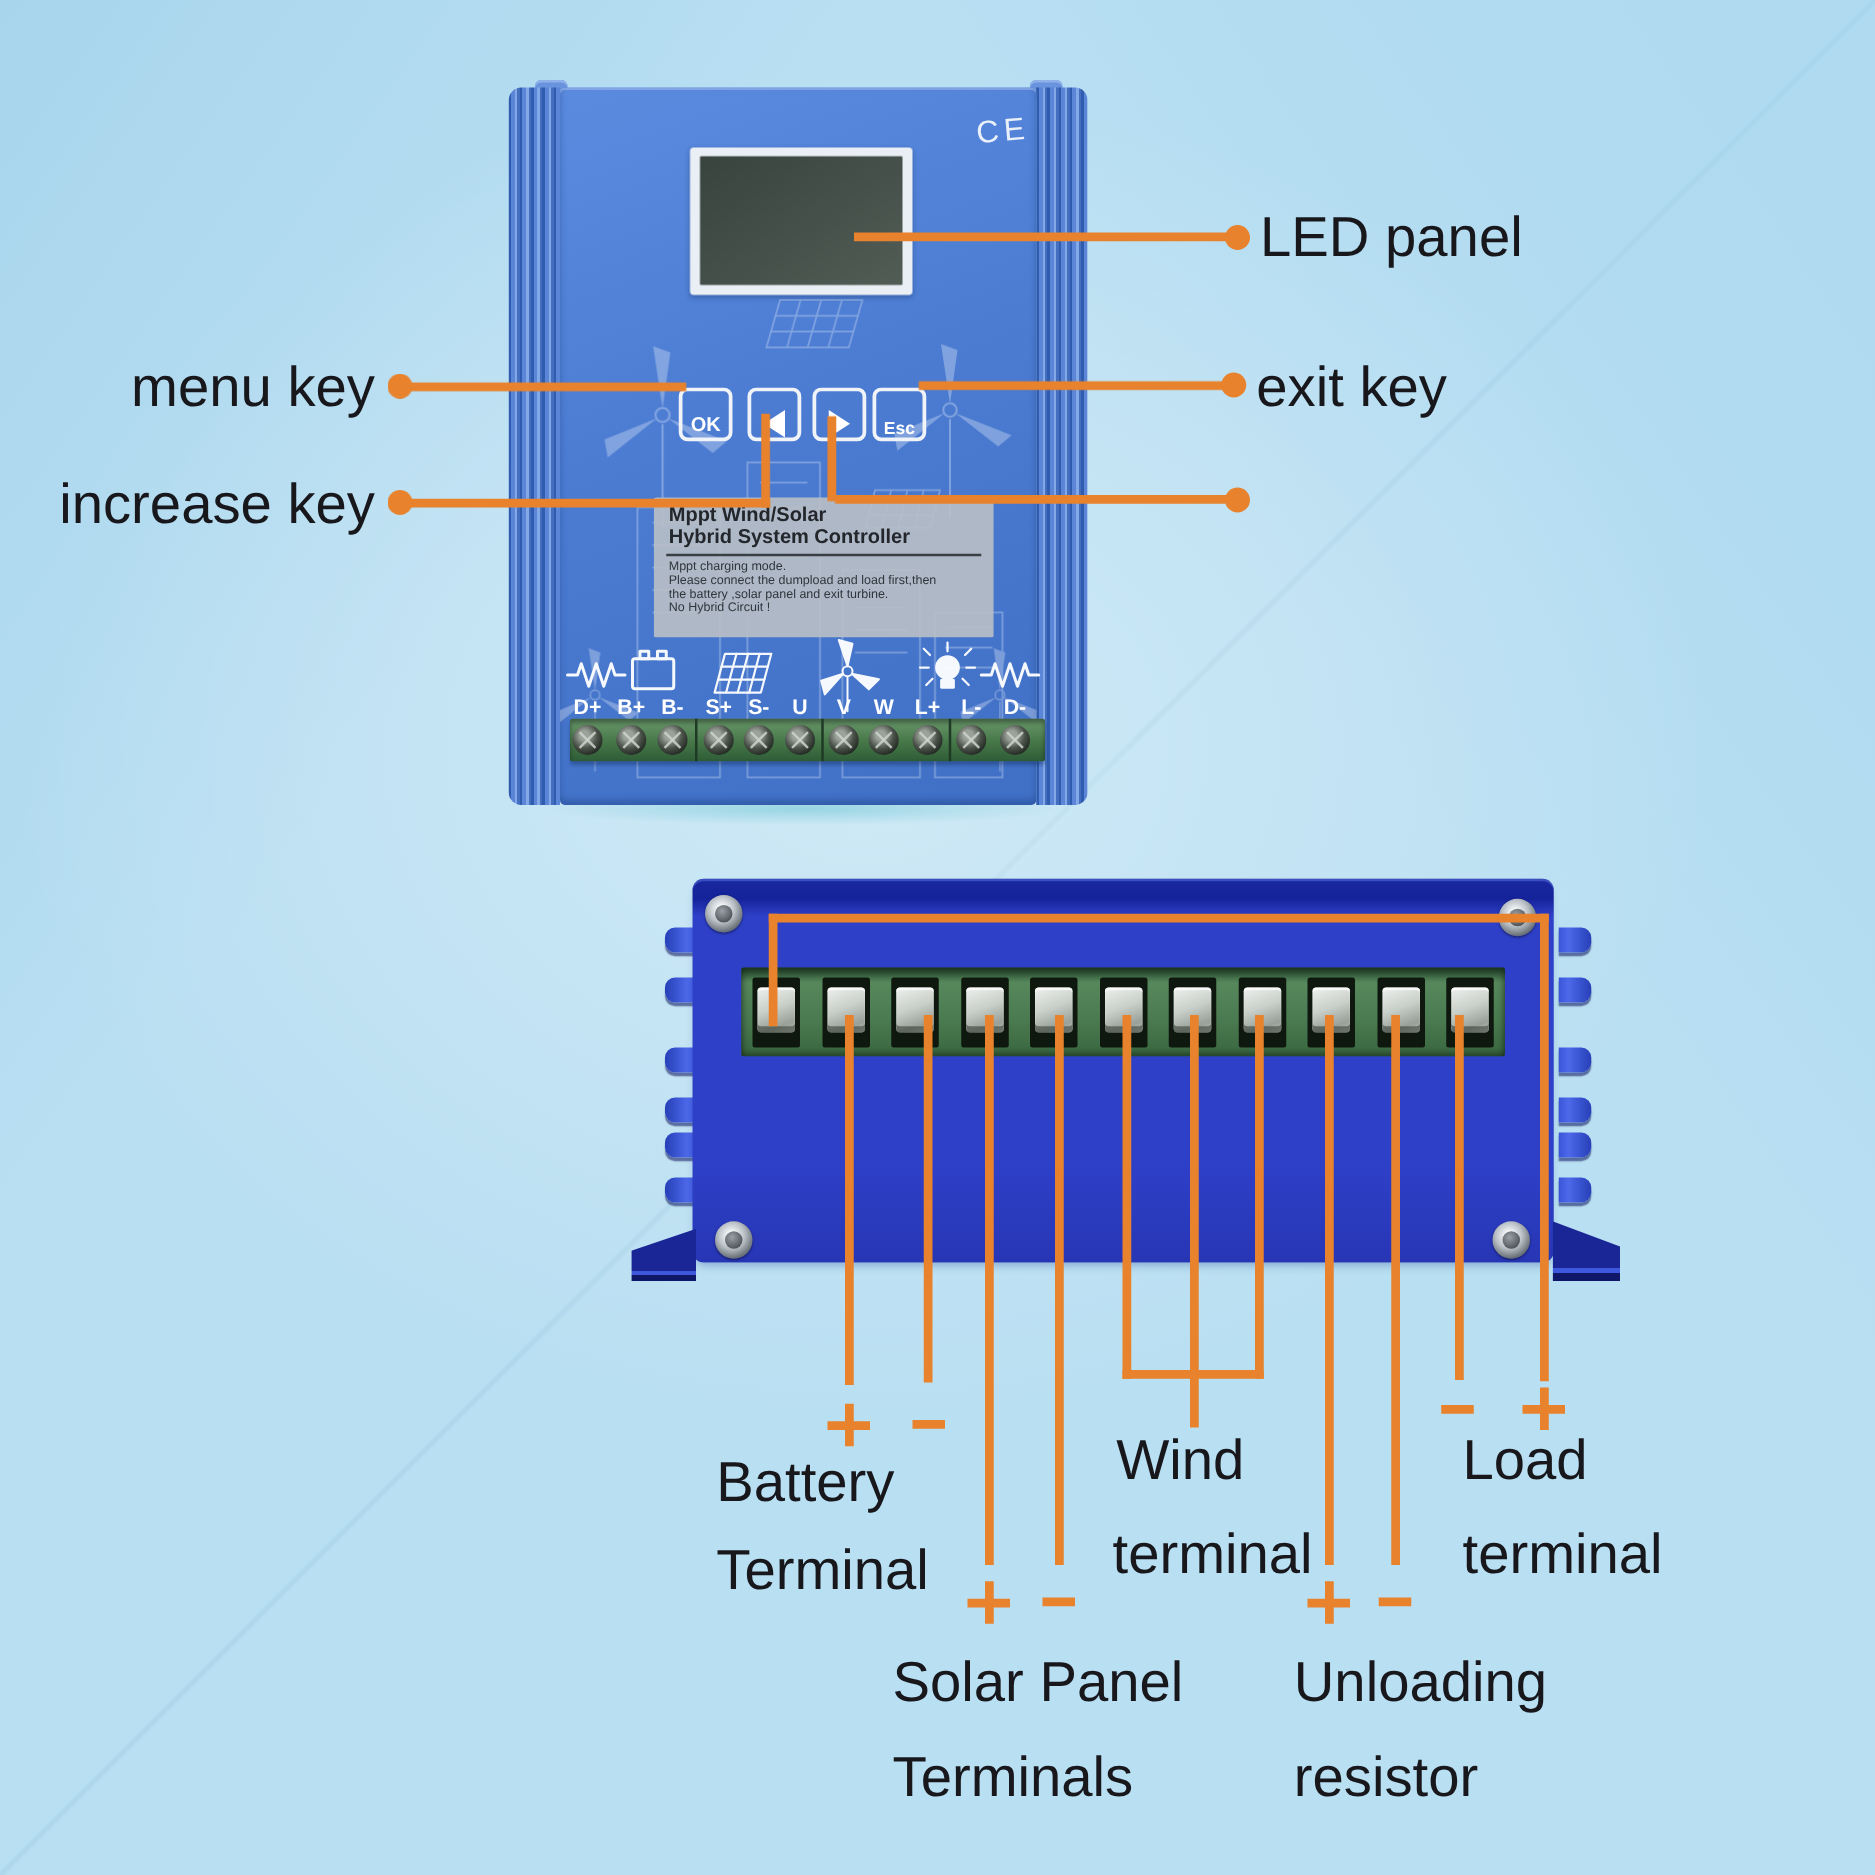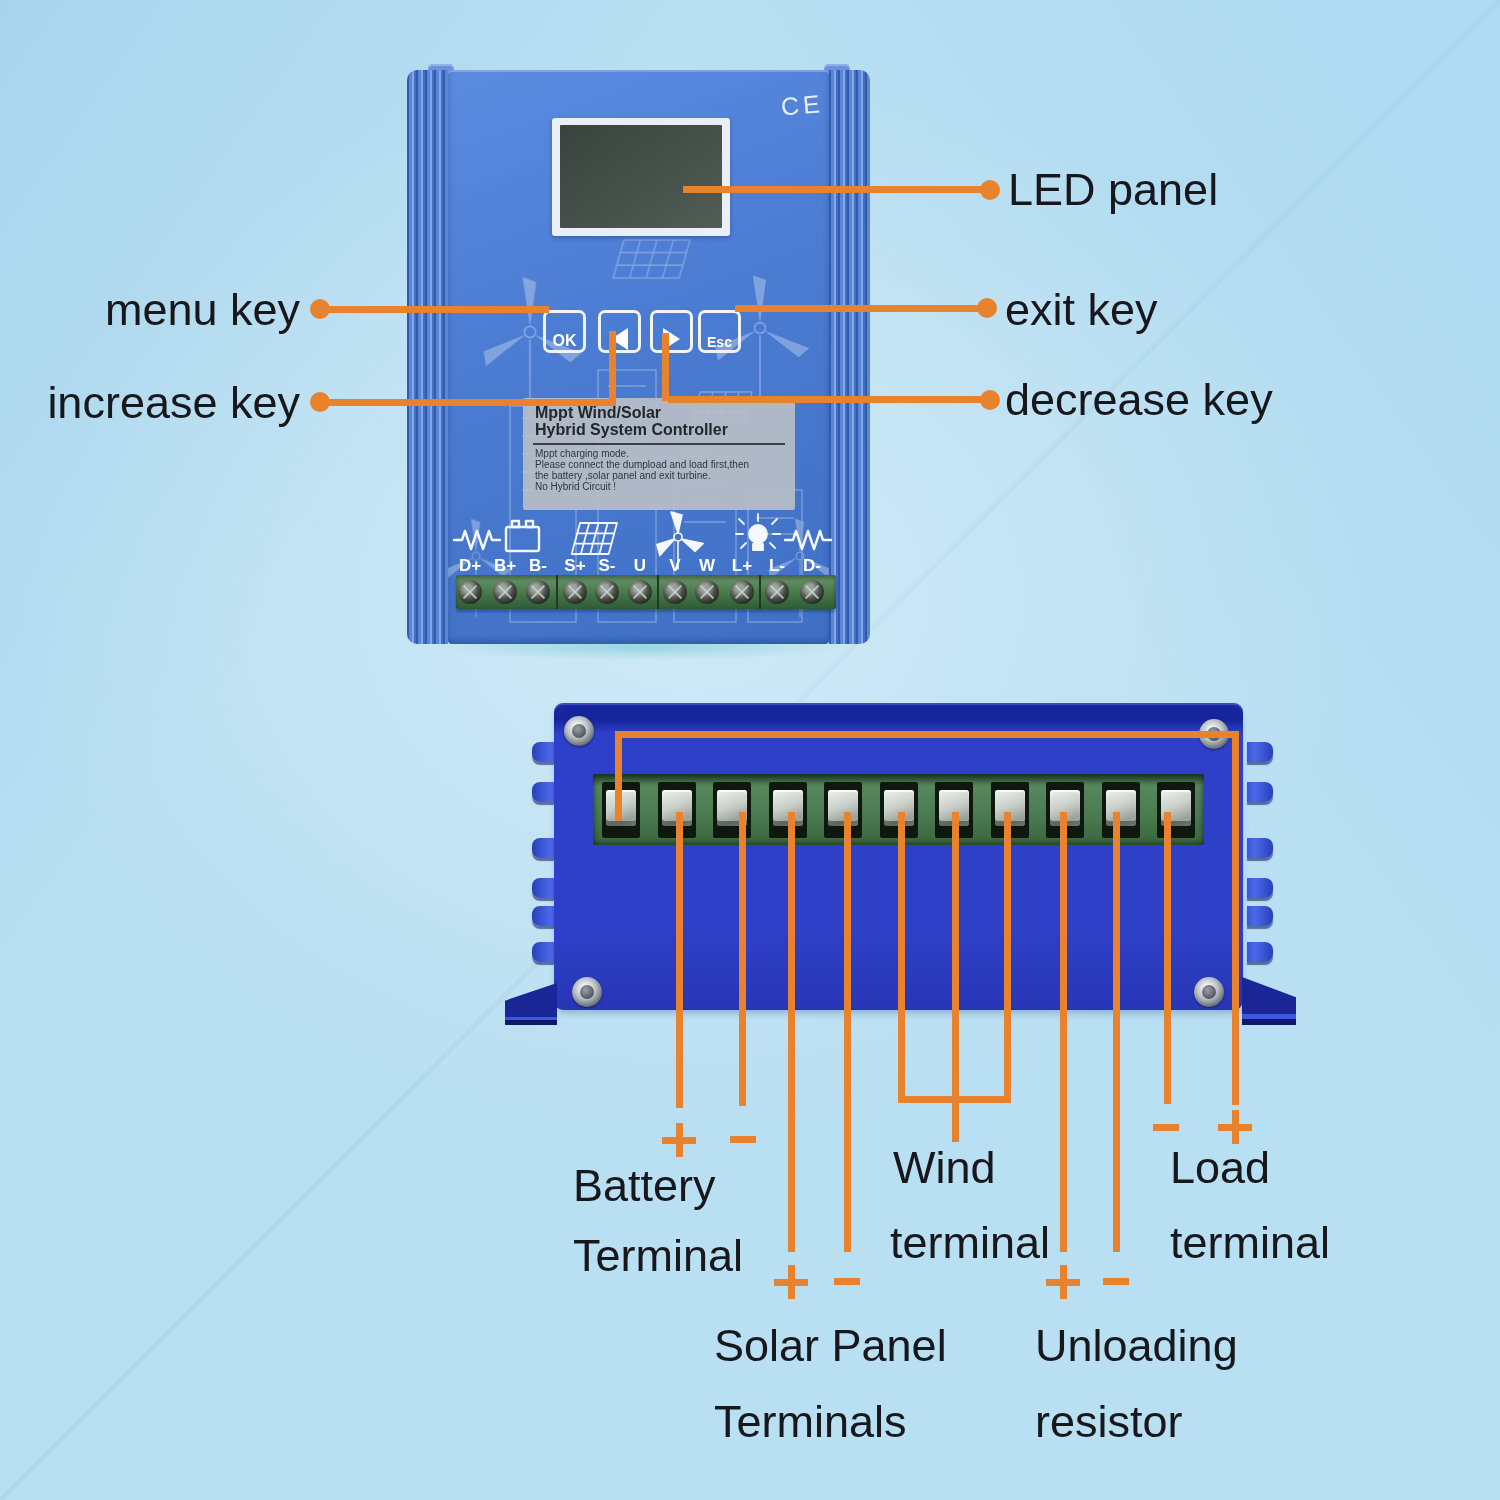--- a/index.html
+++ b/index.html
@@ -242,21 +242,20 @@
   <div class="oline" style="left:609px;top:331px;width:7px;height:75px"></div>
 
   <div class="callout" style="left:1008px;top:164px">LED panel</div>
   <div class="odot" style="left:980px;top:180px"></div>
   <div class="oline" style="left:683px;top:186px;width:307px;height:7px"></div>
 
   <div class="callout" style="left:1005px;top:284px">exit key</div>
   <div class="odot" style="left:977px;top:298px"></div>
   <div class="oline" style="left:735px;top:305px;width:252px;height:7px"></div>
 
-  <div class="callout" style="left:1005px;top:374px">decrease key</div>
   <div class="odot" style="left:980px;top:390px"></div>
   <div class="oline" style="left:668px;top:396px;width:322px;height:7px"></div>
   <div class="oline" style="left:662px;top:333px;width:7px;height:68px"></div>
 
   <div id="bottom">
     <div class="flange fl"></div>
     <div class="flange fr"></div>
     <div class="bfin l" style="top:44px"></div>
     <div class="bfin l" style="top:84px"></div>
     <div class="bfin l" style="top:140px"></div>

